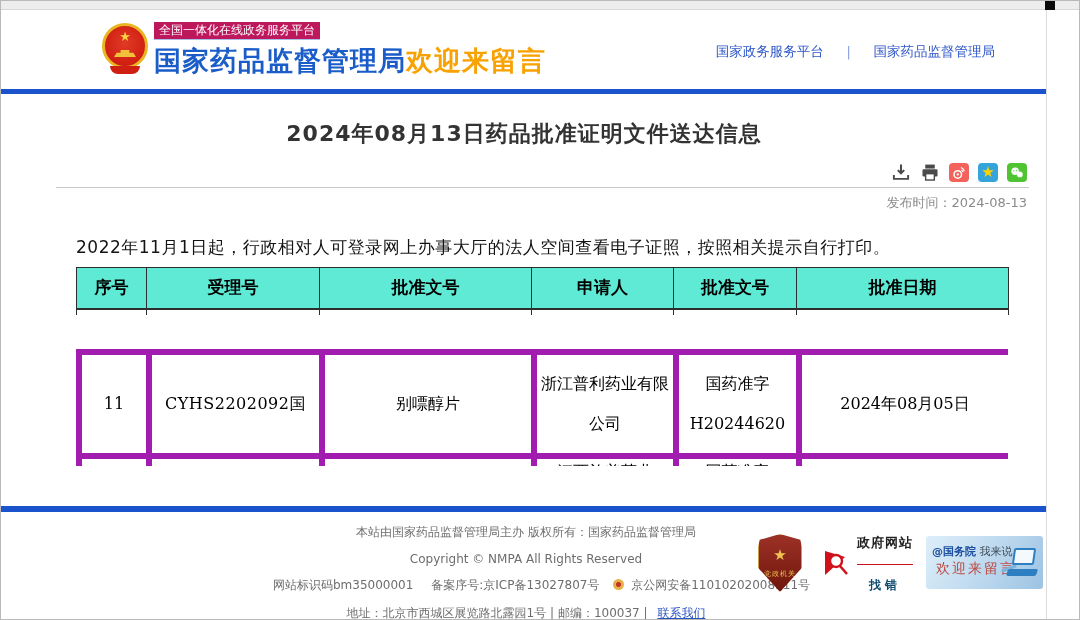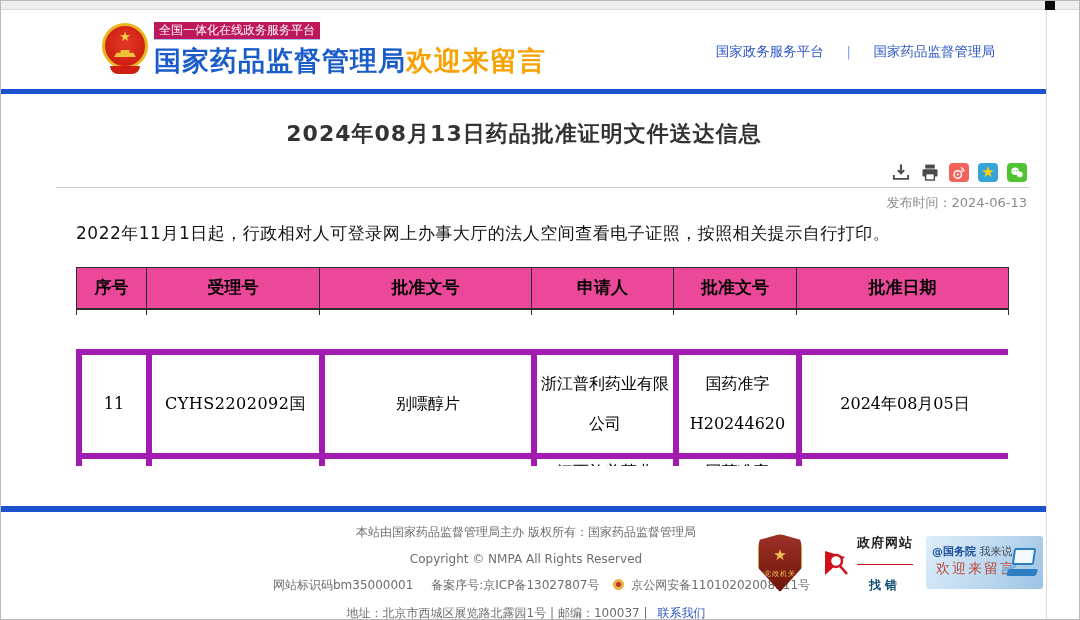--- a/index.html
+++ b/index.html
@@ -30,27 +30,27 @@
   
   .page-title { position:absolute; left:0; top:118px; width:1046px; text-align:center; font-size:22px; font-weight:bold; color:#333; letter-spacing:1px; }
   .toolbar { position:absolute; top:161px; right:52px; display:flex; align-items:center; gap:9px; height:20px; }
   .tool { width:20px; height:19px; cursor:pointer; }
   .share { width:20px; height:19px; border-radius:4px; display:flex; align-items:center; justify-content:center; cursor:pointer; }
   .share.weibo { background:#f3625b; }
   .share.qzone { background:#35a4da; }
   .share.wechat { background:#50c332; }
   .rule { position:absolute; left:55px; top:186px; width:973px; height:0; border-top:1px solid #c9c9c9; }
   .pubtime { position:absolute; right:52px; top:193px; font-size:13px; color:#8b8b8b; }
-  .notice { position:absolute; left:75px; top:221px; width:960px; font-size:17px; color:#141414; letter-spacing:0.5px; }
+  .notice { position:absolute; left:75px; top:235px; width:960px; font-size:17px; color:#141414; letter-spacing:0.5px; }
 
   
   .tblwrap { position:absolute; left:75px; top:266px; width:932px; }
   table { border-collapse:collapse; table-layout:fixed; width:932px; font-family:"DejaVu Serif","Liberation Serif",serif; }
   col.c1{width:70px;} col.c2{width:173px;} col.c3{width:212px;} col.c4{width:142px;} col.c5{width:123px;} col.c6{width:212px;}
-  th { border:1px solid #2e2e2e; border-bottom:2px solid #2e2e2e; height:41px; font-size:17px; font-weight:bold; color:#000; text-align:center; background:#ec4899; }
+  th { border:1px solid #2e2e2e; border-bottom:2px solid #2e2e2e; height:41px; font-size:17px; font-weight:bold; color:#000; text-align:center; background:#5eead4; }
   .stub td { border-left:1px solid #2e2e2e; border-right:1px solid #2e2e2e; border-top:0; border-bottom:0; height:6px; }
   .bodytbl-clip { position:absolute; left:0; top:82px; width:932px; height:117px; overflow:hidden; }
   .bodytbl td { border:6px solid #a21caf; text-align:center; font-size:16px; color:#000; vertical-align:middle; }
   .bodytbl .r1 td { height:104px; line-height:2.5; }
   .bodytbl .r2 td { height:104px; vertical-align:top; padding-top:3px; line-height:1.2; }
   .acc-no { font-size:15px; letter-spacing:0.5px; }
 
   
   .footer-bar { position:absolute; left:0; top:505px; width:1046px; height:6px; background:#1a53cb; }
   .site-footer { position:absolute; left:0; top:511px; width:1046px; height:109px; background:#fff; }
@@ -135,21 +135,21 @@
       <svg width="16" height="15" viewBox="0 0 24 24">
         <circle cx="9" cy="10" r="6" fill="#fff"></circle>
         <circle cx="16.5" cy="15" r="4.6" fill="#fff"></circle>
         <circle cx="7" cy="9" r="1" fill="#50c332"></circle>
           <circle cx="11.2" cy="9" r="1" fill="#50c332"></circle>
       </svg>
     </span>
   </div>
 
   <div class="rule"></div>
-  <div class="pubtime">发布时间：2024-06-13</div>
+  <div class="pubtime">发布时间：2024-08-13</div>
 
   <p class="notice">2022年11月1日起，行政相对人可登录网上办事大厅的法人空间查看电子证照，按照相关提示自行打印。</p>
 
   <div class="tblwrap">
     <table>
       <colgroup>
           <col class="c1">
           <col class="c2">
           <col class="c3">
           <col class="c4">
@@ -215,21 +215,21 @@
       <div class="fline">本站由国家药品监督管理局主办 版权所有：国家药品监督管理局</div>
       <div class="fline">Copyright © NMPA All Rights Reserved</div>
       <div class="fline">
         <span class="seg">网站标识码bm35000001</span>
         <span class="seg">备案序号:京ICP备13027807号</span>
         <span class="police-badge"></span>
         <span>京公网安备11010202008311号</span>
       </div>
       <div class="fline">
         <span>地址：北京市西城区展览路北露园1号 | 邮编：100037 |</span>
-        <a style="margin-left:6px;">联系我们</a>
+        <a style="margin-left:6px;text-decoration:underline;">联系我们</a>
       </div>
     </div>
 
     <div class="shield">
       <div class="s-star">★</div>
       <div class="s-label">党政机关</div>
     </div>
 
     <div class="zhaocuo">
       <svg width="28" height="30" viewBox="0 0 28 30">

